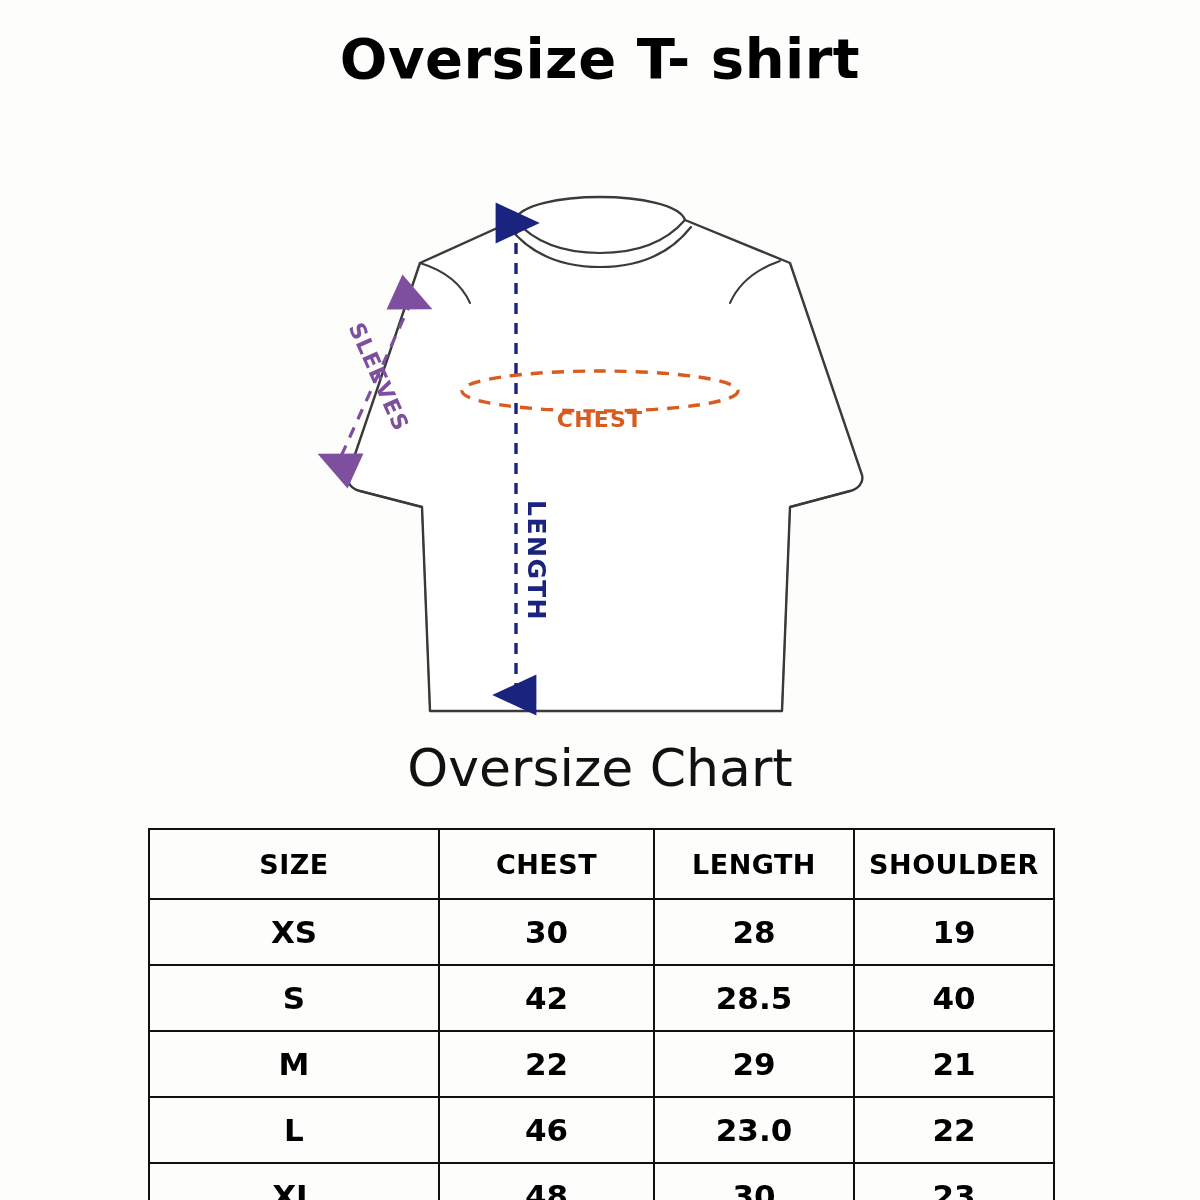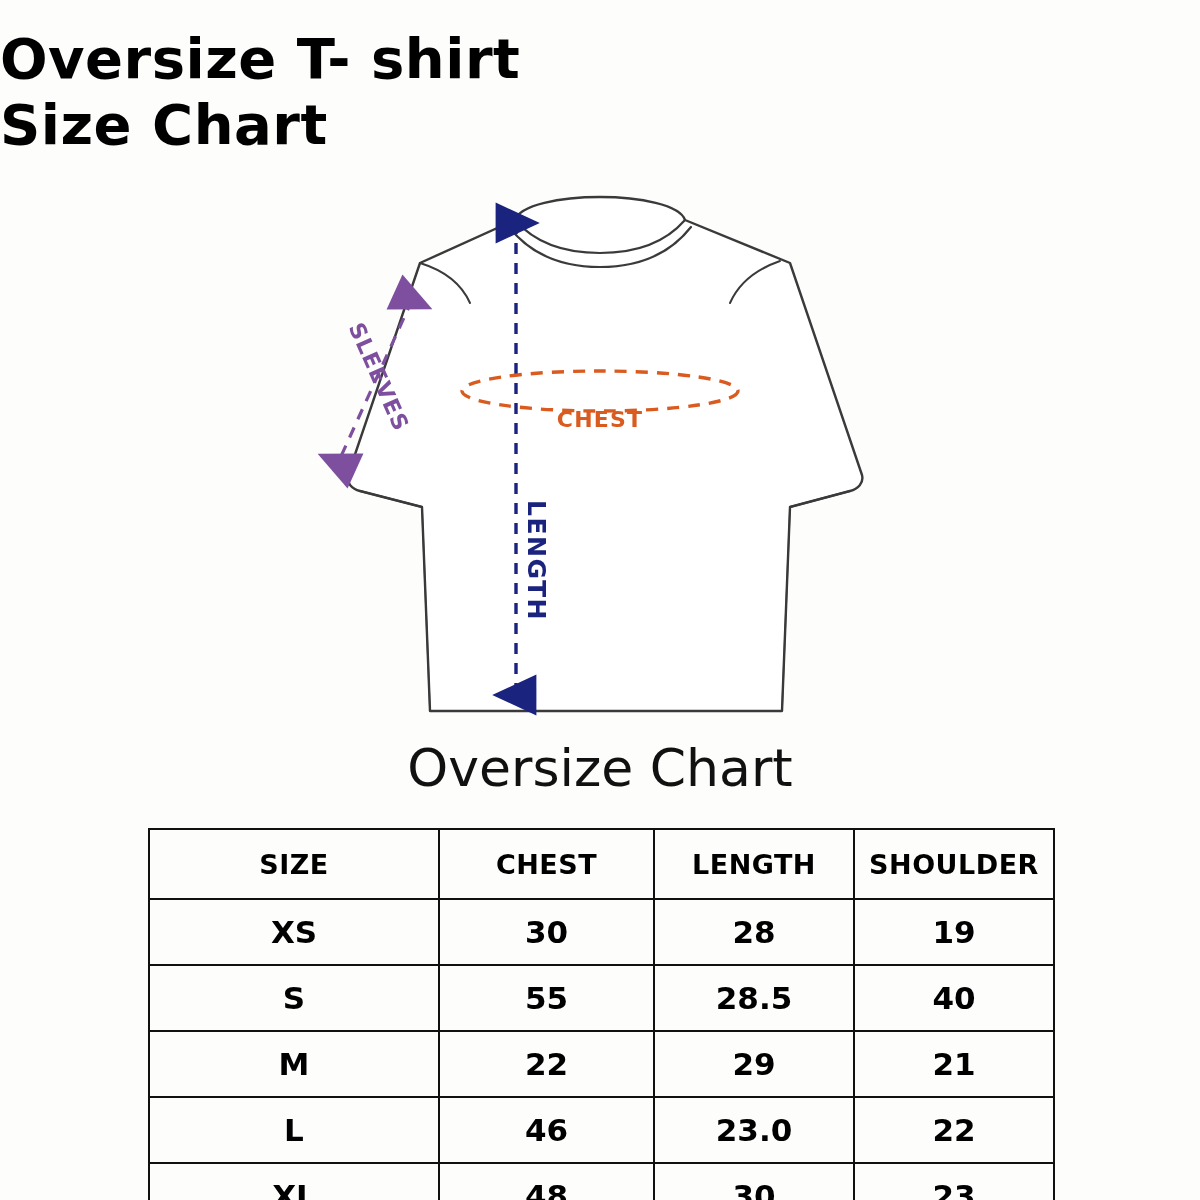--- a/index.html
+++ b/index.html
@@ -19,20 +19,21 @@
     height: 1200px;
     background: #fdfdfb;
   }
 
   
   .title-block {
     position: absolute;
     top: 26px;
     left: 0;
     width: 1200px;
+    text-align: center;
   }
   .title-line {
     font-family: "DejaVu Sans", sans-serif;
     font-weight: 700;
     font-size: 56px;
     line-height: 1.18;
     letter-spacing: 0.5px;
     color: #000;
   }
 
@@ -100,21 +101,20 @@
     font-weight: 700;
   }
 </style>
 </head>
 <body>
 
 <div class="page">
 
   <div class="title-block">
     <div class="title-line">Oversize T- shirt</div>
-    <div class="title-line">Size Chart</div>
   </div>
 
   <div class="illus">
     <svg width="1200" height="560" viewBox="0 0 1200 560" xmlns="http://www.w3.org/2000/svg">
 
       <g fill="#ffffff" stroke="#3a3a3a" stroke-width="2.4" stroke-linejoin="round" stroke-linecap="round">
         <path d="M515 45
                  C 520 30, 560 22, 600 22
                  C 640 22, 680 30, 685 45
                  L 790 88
@@ -203,21 +203,21 @@
       </thead>
       <tbody>
         <tr>
           <td>XS</td>
           <td>30</td>
           <td>28</td>
           <td>19</td>
         </tr>
         <tr>
           <td>S</td>
-          <td>55</td>
+          <td>42</td>
           <td>28.5</td>
           <td>40</td>
         </tr>
         <tr>
           <td>M</td>
           <td>22</td>
           <td>29</td>
           <td>21</td>
         </tr>
         <tr>

